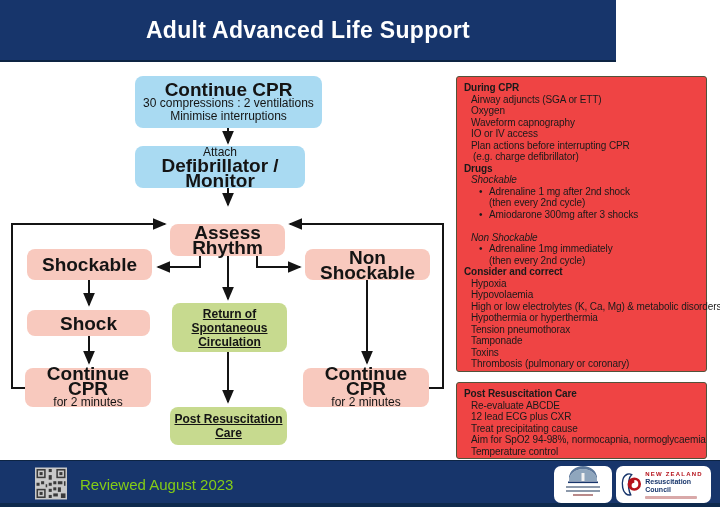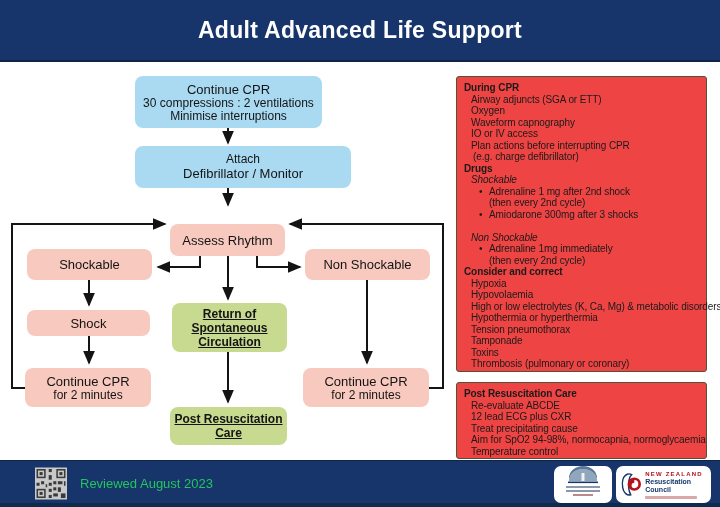--- a/index.html
+++ b/index.html
@@ -1,49 +1,49 @@
 <!DOCTYPE html>
 <html><head>
 <meta charset="utf-8">
 <style>
   * { margin:0; padding:0; box-sizing:border-box; }
   body { font-family:"Liberation Sans", sans-serif; background:#e8e8e8; }
   .page { position:relative; width:720px; height:507px; background:#ffffff; overflow:hidden;
           font-family:"Liberation Sans", sans-serif; }
 
   
-  .titlebar { position:absolute; top:0; left:0; width:720px; height:62px; background:#17356b;
+  .titlebar { position:absolute; top:0; left:0; width:616px; height:62px; background:#17356b;
               border-bottom:2px solid #0d2443; display:flex; align-items:center; justify-content:center; }
   .titlebar h1 { color:#ffffff; font-size:23px; font-weight:bold; letter-spacing:0.3px; }
 
   .footer { position:absolute; top:460px; left:0; width:720px; height:47px; background:#17356b;
             border-top:1px solid #0d2443; }
   .footer-bottomstrip { position:absolute; left:0; bottom:0; width:720px; height:4px; background:#0e2a4d; }
-  .reviewed { position:absolute; left:80px; top:15px; color:#22c55e; font-size:13px; }
+  .reviewed { position:absolute; left:80px; top:15px; color:#84cc16; font-size:15px; }
 
   .qr { position:absolute; left:35px; top:6px; width:32px; height:33px; }
 
   .logobox { position:absolute; background:#ffffff; border-radius:7px; overflow:hidden; }
   .logo-arc { left:554px; top:5px; width:58px; height:37px; }
   .logo-nz  { left:616px; top:5px; width:95px; height:37px; display:flex; align-items:center; padding-left:4px; }
   .nz-text { display:flex; flex-direction:column; justify-content:center; margin-left:2px; }
   .nz-l1 { color:#b5121b; font-size:6px; font-weight:bold; letter-spacing:1.2px; line-height:7px; }
   .nz-l2 { color:#17356b; font-size:7px; font-weight:bold; line-height:8px; }
   .nz-l3 { width:52px; height:3px; background:#d9a9a9; margin-top:2px; border-radius:1px; }
 
   
   .main { position:absolute; top:64px; left:0; width:720px; height:396px; background:#ffffff; }
   .connectors { position:absolute; top:0; left:0; }
 
   .bx { position:absolute; border-radius:8px; display:flex; flex-direction:column; align-items:center;
         justify-content:center; text-align:center; color:#141414; padding:2px; }
   .blue  { background:#a9daf2; }
   .pink  { background:#f8c9be; }
   .green { background:#c7da8f; }
-  .bt    { font-weight:normal; font-size:13px; line-height:15px; }
+  .bt    { font-weight:bold; font-size:19px; line-height:15px; }
   .bt-sm { font-weight:bold; font-size:12px; line-height:14px;text-decoration:underline; }
   .bs    { font-size:12px; line-height:12.5px; }
 
   
   .panel { position:absolute; left:456px; width:251px; background:#ef4444; border:1px solid #52523a;
            border-radius:3px; padding:5px 7px 4px 7px; font-size:10px; line-height:11.5px;
            color:#1a1a1a; letter-spacing:-0.1px; }
   .panel-during { top:12px;  height:296px; }
   .panel-post   { top:318px; height:77px;  }
   .p-title { font-weight:bold; white-space:nowrap; }
@@ -86,21 +86,21 @@
         <path d="M429,324 L443,324 L443,160 L290,160" marker-end="url(#arw)"></path>
       </g>
     </svg>
 
     <div class="bx blue" style="left:135px; top:12px; width:187px; height:52px;">
       <div class="bt">Continue CPR</div>
       <div class="bs">30 compressions : 2 ventilations</div>
       <div class="bs">Minimise interruptions</div>
     </div>
 
-    <div class="bx blue" style="left:135px; top:82px; width:216px; height:42px;">
+    <div class="bx blue" style="left:135px; top:82px; width:170px; height:42px;">
       <div class="bs">Attach</div>
       <div class="bt">Defibrillator / Monitor</div>
     </div>
 
     <div class="bx pink" style="left:170px; top:160px; width:115px; height:32px;">
       <div class="bt">Assess Rhythm</div>
     </div>
 
     <div class="bx pink" style="left:27px; top:185px; width:125px; height:31px;">
       <div class="bt">Shockable</div>

